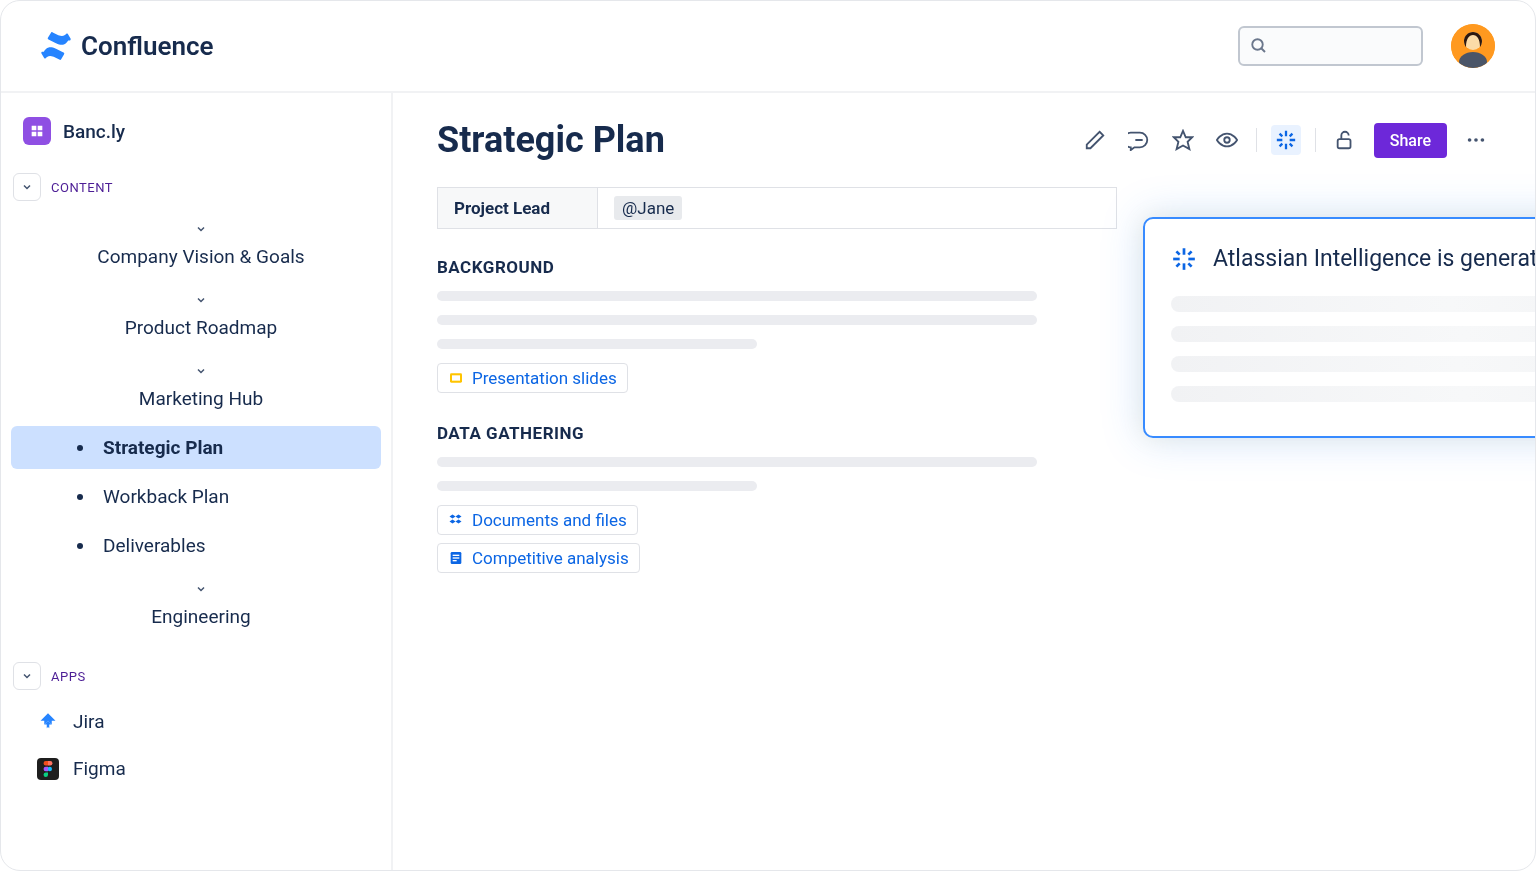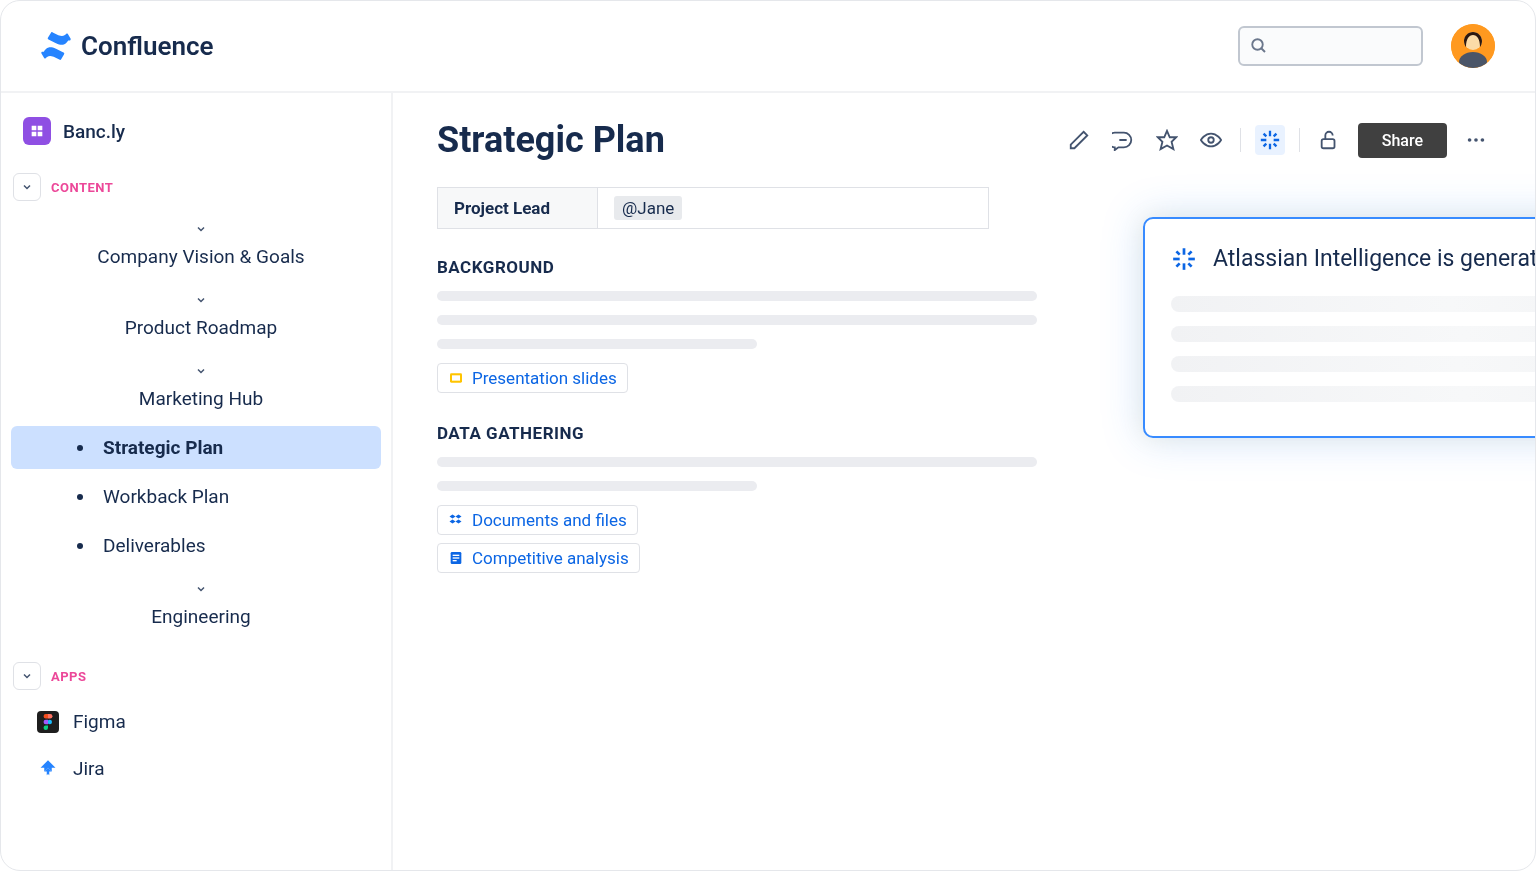--- a/index.html
+++ b/index.html
@@ -11,37 +11,37 @@
 .search-box { width:185px; height:40px; border:2px solid #c1c7d0; border-radius:6px; display:flex; align-items:center; padding:0 10px; margin-right:28px; background:#fafbfc; }
 .avatar { width:44px; height:44px; border-radius:50%; background:#FF991F; display:flex; align-items:center; justify-content:center; overflow:hidden; }
 .avatar svg { width:44px; height:44px; }
 .layout { display:flex; height:calc(100% - 76px); }
 .sidebar { width:392px; border-right:2px solid #f1f2f4; padding:18px 10px; }
 .space-row { display:flex; align-items:center; gap:12px; padding:6px 12px; margin-bottom:18px; }
 .space-icon { width:28px; height:28px; border-radius:6px; background:#8F4FE3; display:flex; align-items:center; justify-content:center; }
 .space-name { font-size:19px; font-weight:500; color:#172B4D; }
 .section-hdr { display:flex; align-items:center; gap:10px; padding:4px 2px; margin-bottom:8px; }
 .sec-toggle { width:28px; height:28px; border:1px solid #dfe1e6; border-radius:6px; display:flex; align-items:center; justify-content:center; background:#fff; cursor:pointer; }
-.sec-label { font-size:13px; font-weight:700; color:#ec4899; letter-spacing:0.5px; }
+.sec-label { font-size:13px; font-weight:400; color:#4c1d95; letter-spacing:0.5px; }
 .nav-item { display:flex; align-items:center; gap:10px; padding:10px 12px 10px 22px; border-radius:6px; cursor:pointer; font-size:19px; color:#172B4D; margin-bottom:6px;flex-direction:column; }
 .nav-item .chev { width:20px; display:flex; justify-content:center; color:#44546F; }
 .nav-sub { display:flex; align-items:center; gap:14px; padding:10px 12px 10px 66px; border-radius:6px; cursor:pointer; font-size:19px; color:#172B4D; margin-bottom:6px; }
 .nav-sub.active { background:#CCE0FF; font-weight:700; }
 .bullet { width:6px; height:6px; border-radius:50%; background:#172B4D; margin-right:6px; }
 .app-item { display:flex; align-items:center; gap:14px; padding:8px 12px 8px 26px; font-size:19px; color:#172B4D; cursor:pointer; margin-bottom:8px; }
 .app-ico { width:22px; height:22px; display:flex; align-items:center; justify-content:center; border-radius:4px; }
 .main { flex:1; padding:26px 44px; position:relative; }
 .page-head { display:flex; align-items:center; justify-content:space-between; margin-bottom:26px; }
 .page-title { font-size:36px; font-weight:700; color:#172B4D; }
 .actions { display:flex; align-items:center; gap:14px; }
 .act-btn { width:30px; height:30px; display:flex; align-items:center; justify-content:center; color:#44546F; cursor:pointer; border-radius:4px; }
 .act-btn.hl { background:#E9F2FF; color:#0C66E4; }
 .divider { width:1px; height:24px; background:#dfe1e6; }
-.share-btn { background:#404040; color:#fff; padding:8px 24px; border-radius:4px; font-size:16px; font-weight:500; cursor:pointer; }
-.meta-table { border:1px solid #dfe1e6; border-radius:2px; width:552px; margin-bottom:28px; border-collapse:collapse;}
+.share-btn { background:#6d28d9; color:#fff; padding:8px 16px; border-radius:4px; font-size:16px; font-weight:500; cursor:pointer; }
+.meta-table { border:1px solid #dfe1e6; border-radius:2px; width:680px; margin-bottom:28px; border-collapse:collapse;}
 .meta-table td { border:1px solid #dfe1e6; padding:8px 16px; font-size:17px; }
 .meta-table td.key { background:#f7f8f9; font-weight:700; color:#172B4D; width:160px; }
 .mention { background:#e8eaed; padding:2px 8px; border-radius:3px; font-size:17px; color:#172B4D; margin-right:8px; display:inline-block; }
 .sec-h { font-size:17px; font-weight:700; letter-spacing:0.5px; color:#172B4D; margin-bottom:14px; }
 .skel { height:10px; background:#ebecf0; border-radius:5px; margin-bottom:14px; }
 .chip { display:inline-flex; align-items:center; gap:8px; border:1px solid #dfe1e6; border-radius:4px; padding:4px 10px; font-size:17px; color:#0C66E4; margin-bottom:8px; cursor:pointer; background:#fff;text-align:right;}
 .ai-panel { position:absolute; top:124px; left:750px; width:660px; background:#fff; border:2px solid #388BFF; border-radius:10px; padding:26px 26px 20px; box-shadow:0 0 40px rgba(56,139,255,0.25), 0 0 20px rgba(255,210,80,0.15); }
 .ai-head { display:flex; align-items:center; gap:16px; margin-bottom:24px; }
 .ai-text { font-size:23px; color:#172B4D; }
 .ai-skel { height:16px; background:#f1f2f4; border-radius:8px; margin-bottom:14px; background:linear-gradient(90deg,#f1f2f4,#f7f8f9,#f1f2f4); }
@@ -145,39 +145,39 @@
     <div class="section-hdr">
       <div class="sec-toggle">
         <svg width="12" height="12" viewBox="0 0 24 24" fill="none" stroke="#44546F" stroke-width="3">
             <polyline points="6 9 12 15 18 9"></polyline>
           </svg>
       </div>
       <span class="sec-label">APPS</span>
     </div>
 
     <div class="app-item">
+      <span class="app-ico">
+        <svg width="20" height="20" viewBox="0 0 32 32">
+            <path fill="#2684FF" d="M16 2L4 14h6v6l6-6 6 6v-6h6z"></path>
+            <path fill="#2684FF" d="M16 14L10 20h4v6l2-2 2 2v-6h4z"></path>
+          </svg>
+      </span>
+      <span>Jira</span>
+    </div>
+    <div class="app-item">
       <span class="app-ico" style="background:#1E1E1E;border-radius:4px;">
         <svg width="12" height="16" viewBox="0 0 12 18">
             <circle cx="8" cy="9" r="2.5" fill="#1ABCFE"></circle>
             <path fill="#0ACF83" d="M3.5 18a2.5 2.5 0 0 0 2.5-2.5V13H3.5a2.5 2.5 0 0 0 0 5z"></path>
             <path fill="#A259FF" d="M1 9a2.5 2.5 0 0 1 2.5-2.5H6v5H3.5A2.5 2.5 0 0 1 1 9z"></path>
             <path fill="#F24E1E" d="M1 2.5A2.5 2.5 0 0 1 3.5 0H6v5H3.5A2.5 2.5 0 0 1 1 2.5z"></path>
             <path fill="#FF7262" d="M6 0h2.5a2.5 2.5 0 0 1 0 5H6z"></path>
           </svg>
       </span>
       <span>Figma</span>
-    </div>
-    <div class="app-item">
-      <span class="app-ico">
-        <svg width="20" height="20" viewBox="0 0 32 32">
-            <path fill="#2684FF" d="M16 2L4 14h6v6l6-6 6 6v-6h6z"></path>
-            <path fill="#2684FF" d="M16 14L10 20h4v6l2-2 2 2v-6h4z"></path>
-          </svg>
-      </span>
-      <span>Jira</span>
     </div>
   </div>
 
   <div class="main">
     <div class="page-head">
       <h1 class="page-title">Strategic Plan</h1>
       <div class="actions">
         <div class="act-btn">
             <svg width="22" height="22" viewBox="0 0 24 24" fill="none" stroke="currentColor" stroke-width="2">
               <path d="M17 3l4 4L7 21H3v-4z"></path>

